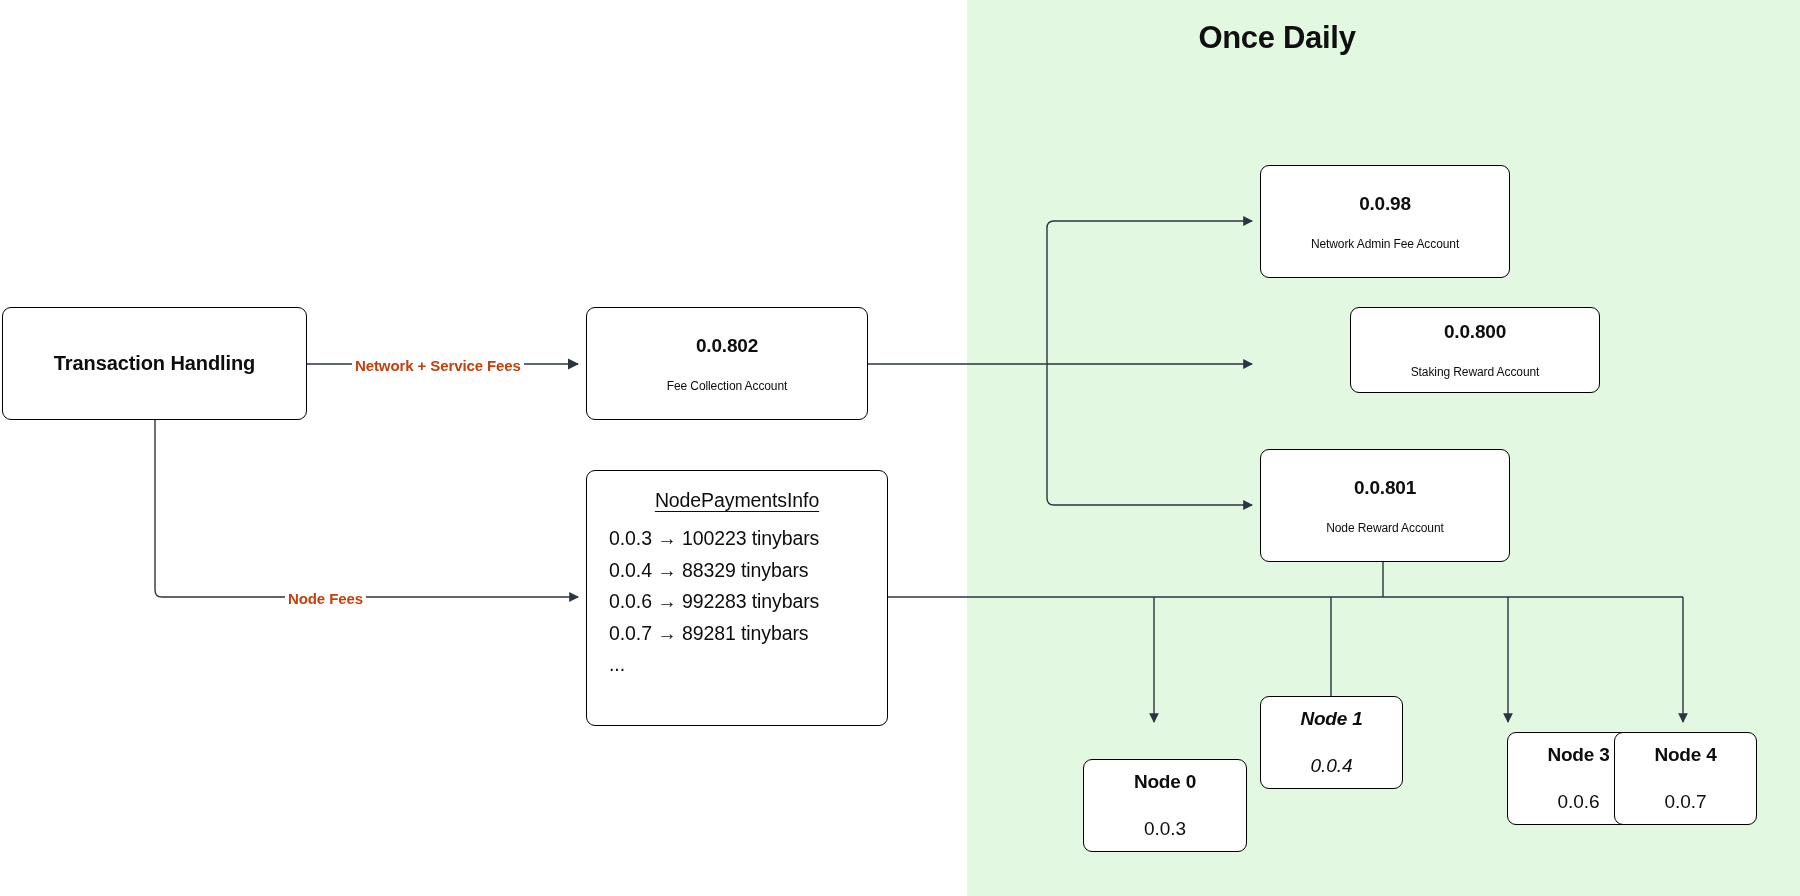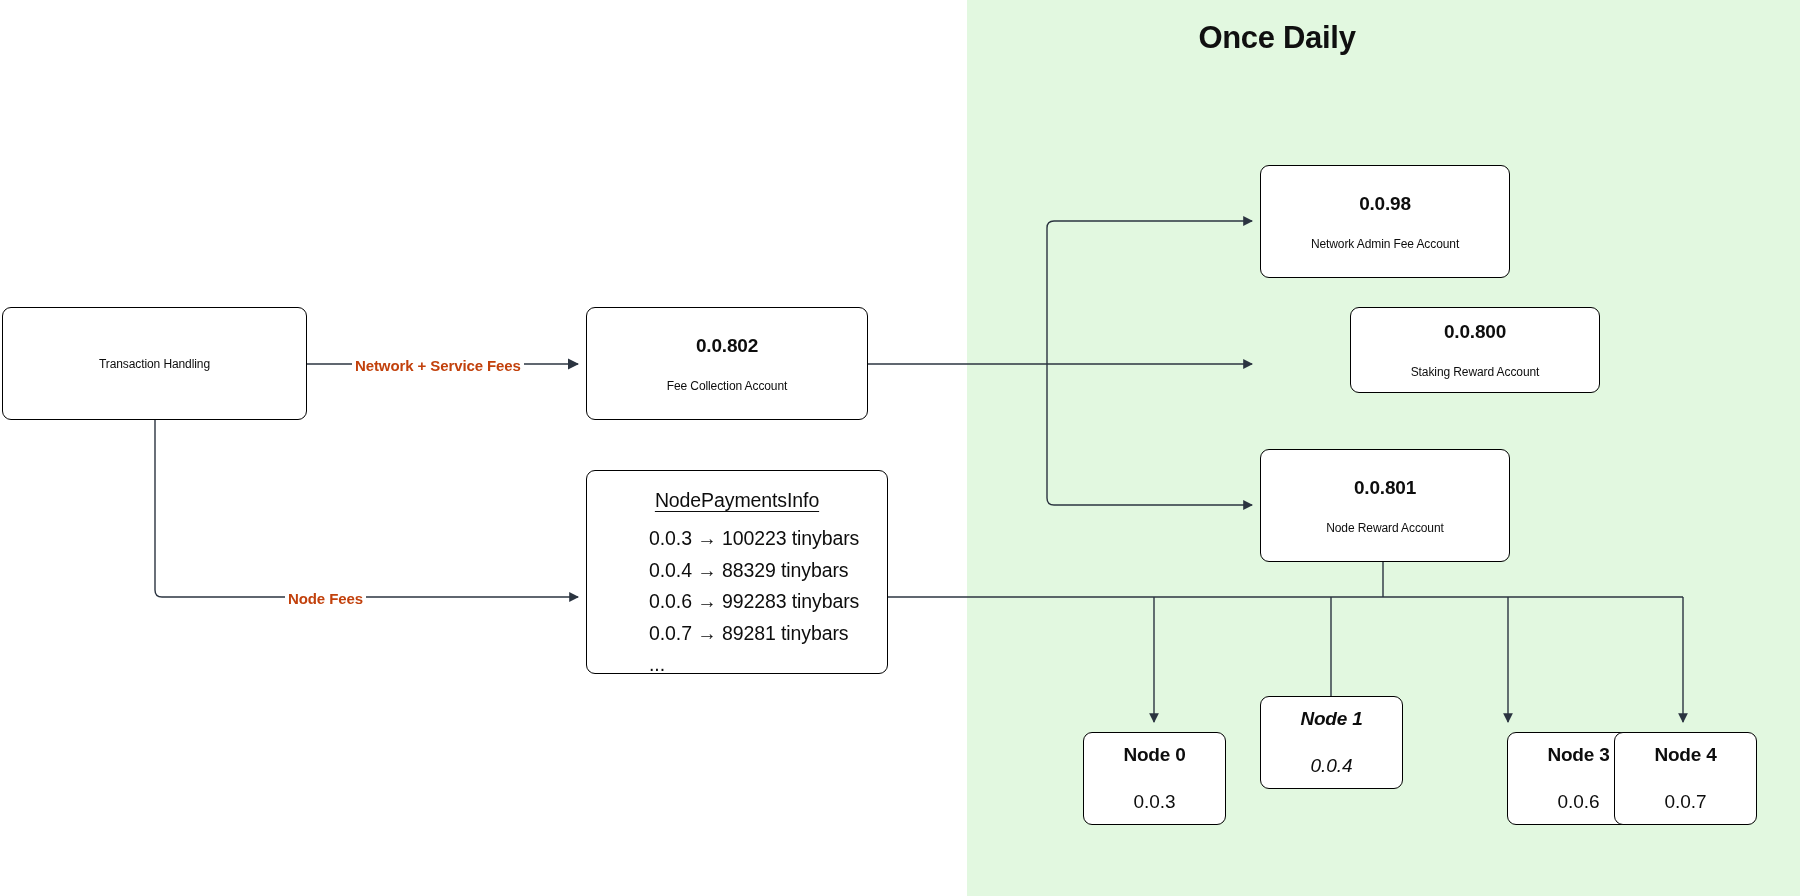--- a/index.html
+++ b/index.html
@@ -63,22 +63,22 @@
     line-height: 1.32;
     letter-spacing: -0.2px;
   }
   .acct-desc {
     font-size: 12px;
     font-weight: normal;
     line-height: 1.32;
     letter-spacing: -0.1px;
   }
   .plain-label {
-    font-size: 12px;
-    font-weight: normal;
+    font-size: 20px;
+    font-weight: bold;
     letter-spacing: -0.1px;
   }
   .info-box {
     position: absolute;
     box-sizing: border-box;
     background: #ffffff;
     border: 1.7px solid #000000;
     border-radius: 9px;
     padding: 18px 22px 16px 22px;
     display: flex;
@@ -91,21 +91,20 @@
     text-decoration: underline;
     text-underline-offset: 4px;
     margin-bottom: 11px;
     letter-spacing: -0.1px;
   }
   .info-row {
     font-size: 19.5px;
     line-height: 1.62;
     letter-spacing: -0.1px;
     white-space: pre;
-    margin-left: 40px;
   }
   .edge-label {
     position: absolute;
     font-size: 15px;
     font-weight: bold;
     color: #c2410c;
     background: #ffffff;
     padding: 0 3px;
     white-space: nowrap;
     letter-spacing: -0.1px;
@@ -162,21 +161,21 @@
 
   <div class="node-box" style="left:2px; top:307px; width:305px; height:113px;">
     <span class="plain-label">Transaction Handling</span>
   </div>
 
   <div class="node-box" style="left:586px; top:307px; width:282px; height:113px;">
     <span class="acct-id">0.0.802</span>
     <span class="acct-desc">Fee Collection Account</span>
   </div>
 
-  <div class="info-box" style="left:586px; top:470px; width:302px; height:204px;">
+  <div class="info-box" style="left:586px; top:470px; width:302px; height:256px;">
     <span class="info-title">NodePaymentsInfo</span>
     <span class="info-row">0.0.3 → 100223 tinybars</span>
     <span class="info-row">0.0.4 → 88329 tinybars</span>
     <span class="info-row">0.0.6 → 992283 tinybars</span>
     <span class="info-row">0.0.7 → 89281 tinybars</span>
     <span class="info-row">...</span>
   </div>
 
   <div class="edge-label" style="left:352px; top:357px;">Network + Service Fees</div>
   <div class="edge-label" style="left:285px; top:590px;text-align:right;">Node Fees</div>
@@ -189,21 +188,21 @@
   <div class="node-box" style="left:1312px; top:307px; width:250px; height:86px;margin-left:38px;">
     <span class="acct-id">0.0.800</span>
     <span class="acct-desc">Staking Reward Account</span>
   </div>
 
   <div class="node-box" style="left:1260px; top:449px; width:250px; height:113px;">
     <span class="acct-id">0.0.801</span>
     <span class="acct-desc">Node Reward Account</span>
   </div>
 
-  <div class="node-box" style="left:1083px; top:732px; width:143px; height:93px;">
+  <div class="node-box" style="left:1083px; top:759px; width:164px; height:93px;">
     <span class="nodebox-title">Node 0</span>
     <span class="nodebox-sub">0.0.3</span>
   </div>
 
   <div class="node-box" style="left:1260px; top:696px; width:143px; height:93px;font-style:italic;">
     <span class="nodebox-title">Node 1</span>
     <span class="nodebox-sub">0.0.4</span>
   </div>
 
   <div class="node-box" style="left:1507px; top:732px; width:143px; height:93px;">

